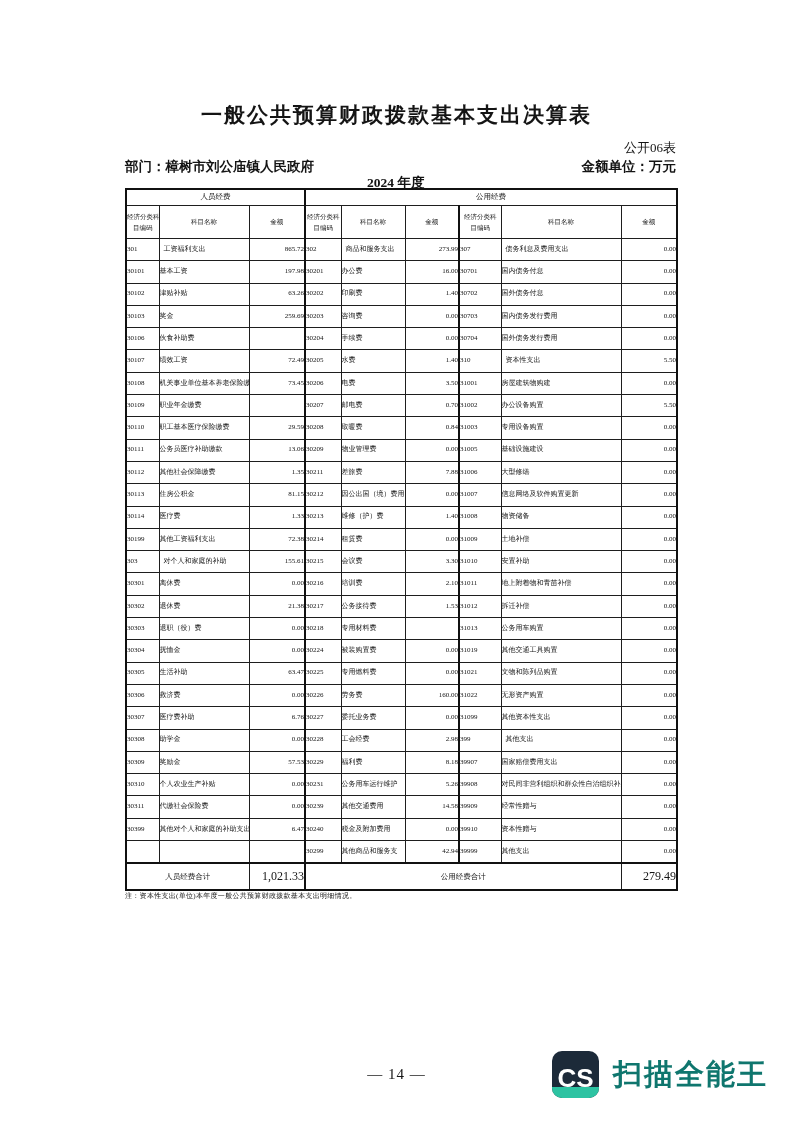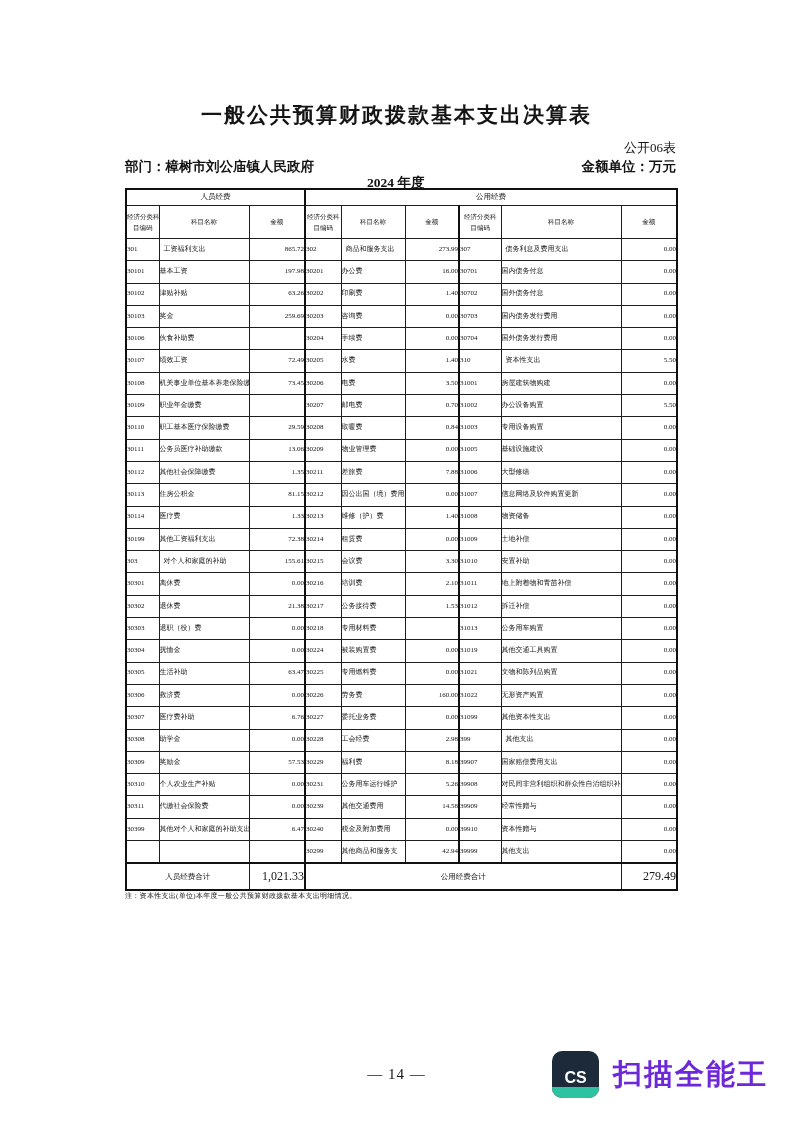--- a/index.html
+++ b/index.html
@@ -38,23 +38,23 @@
 
   .note{position:absolute;top:891px;left:125px;width:551px;font-size:7px;letter-spacing:.3px;}
 
   .pageno{position:absolute;top:1066px;left:0;width:793px;text-align:center;font-size:15px;letter-spacing:1px;}
 
   .cam-logo{position:absolute;top:1051px;left:552px;display:flex;align-items:center;}
   .cs-icon{position:relative;width:47px;height:47px;border-radius:10px;overflow:hidden;flex:0 0 auto;}
   .cs-icon .top{position:absolute;inset:0;}
   .cs-icon .band{position:absolute;left:0;right:0;bottom:0;height:11px;}
   .cs-icon .cs{position:absolute;left:0;top:0;width:100%;height:54px;display:flex;align-items:center;justify-content:center;
-        font-family:"Liberation Sans","DejaVu Sans",sans-serif;font-weight:bold;font-size:16px;}
+        font-family:"Liberation Sans","DejaVu Sans",sans-serif;font-weight:bold;font-size:26px;}
   .brand{margin-left:14px;font-family:"Liberation Sans","DejaVu Sans",sans-serif;
-        font-weight:600;font-size:29px;color:#6d28d9;letter-spacing:2px;}
+        font-weight:600;font-size:29px;color:#0f766e;letter-spacing:2px;}
 </style>
 </head>
 <body>
 
 <div class="page">
 
   <div class="title">一般公共预算财政拨款基本支出决算表</div>
 
   <div class="table-no">公开06表</div>
 

